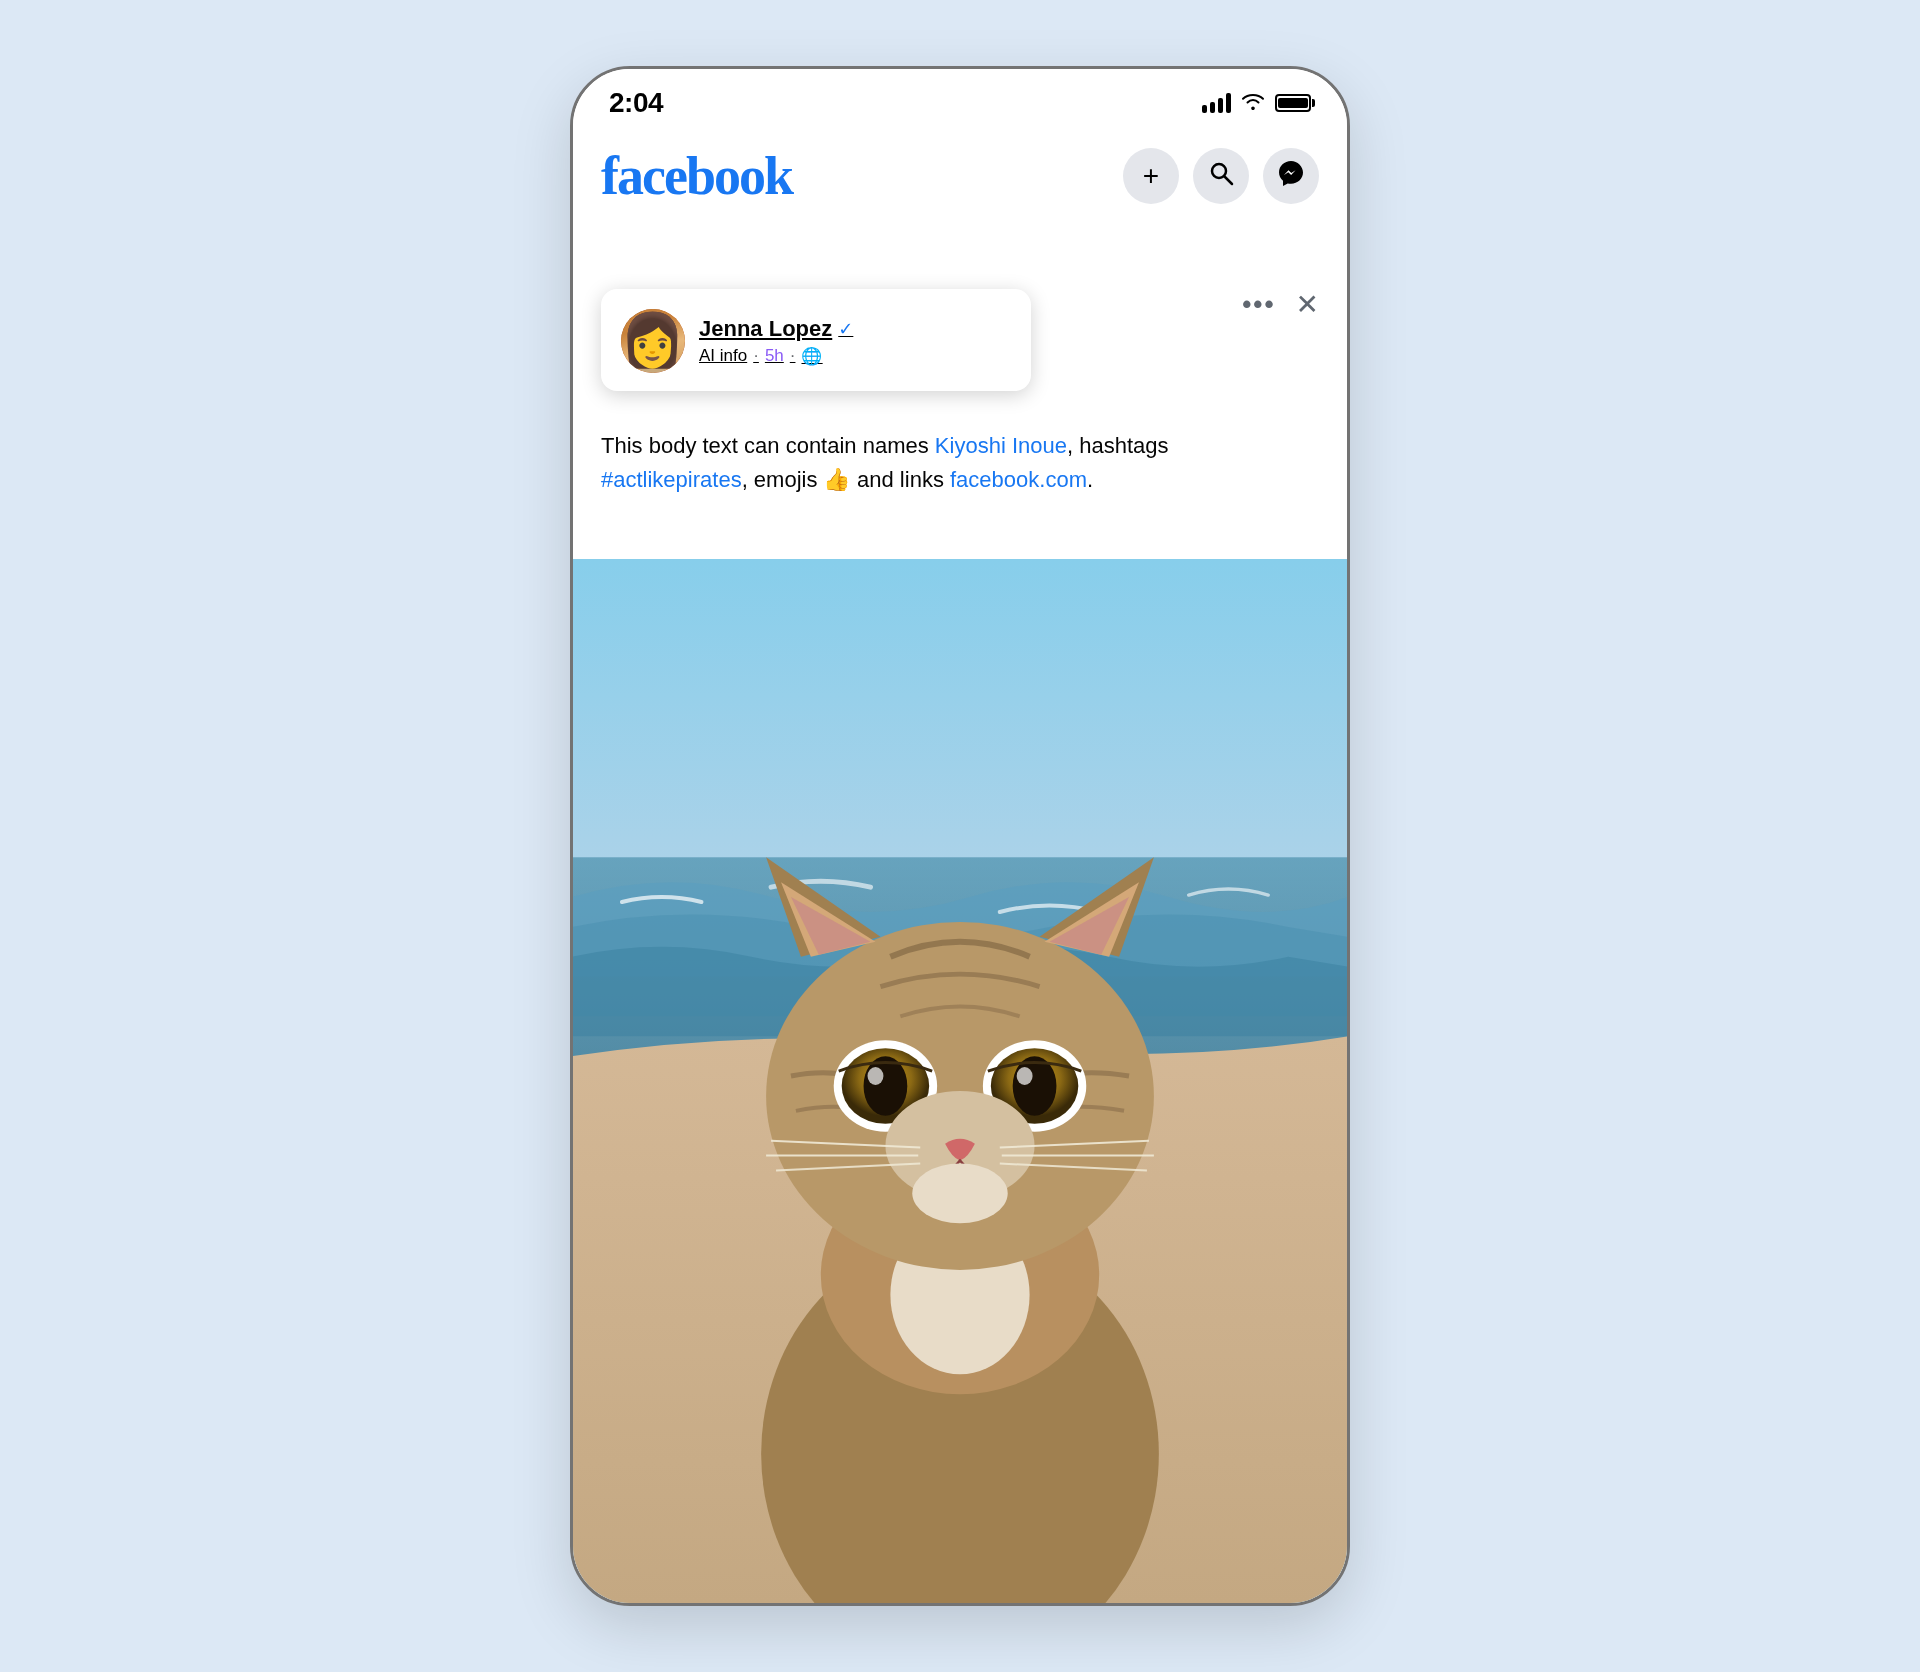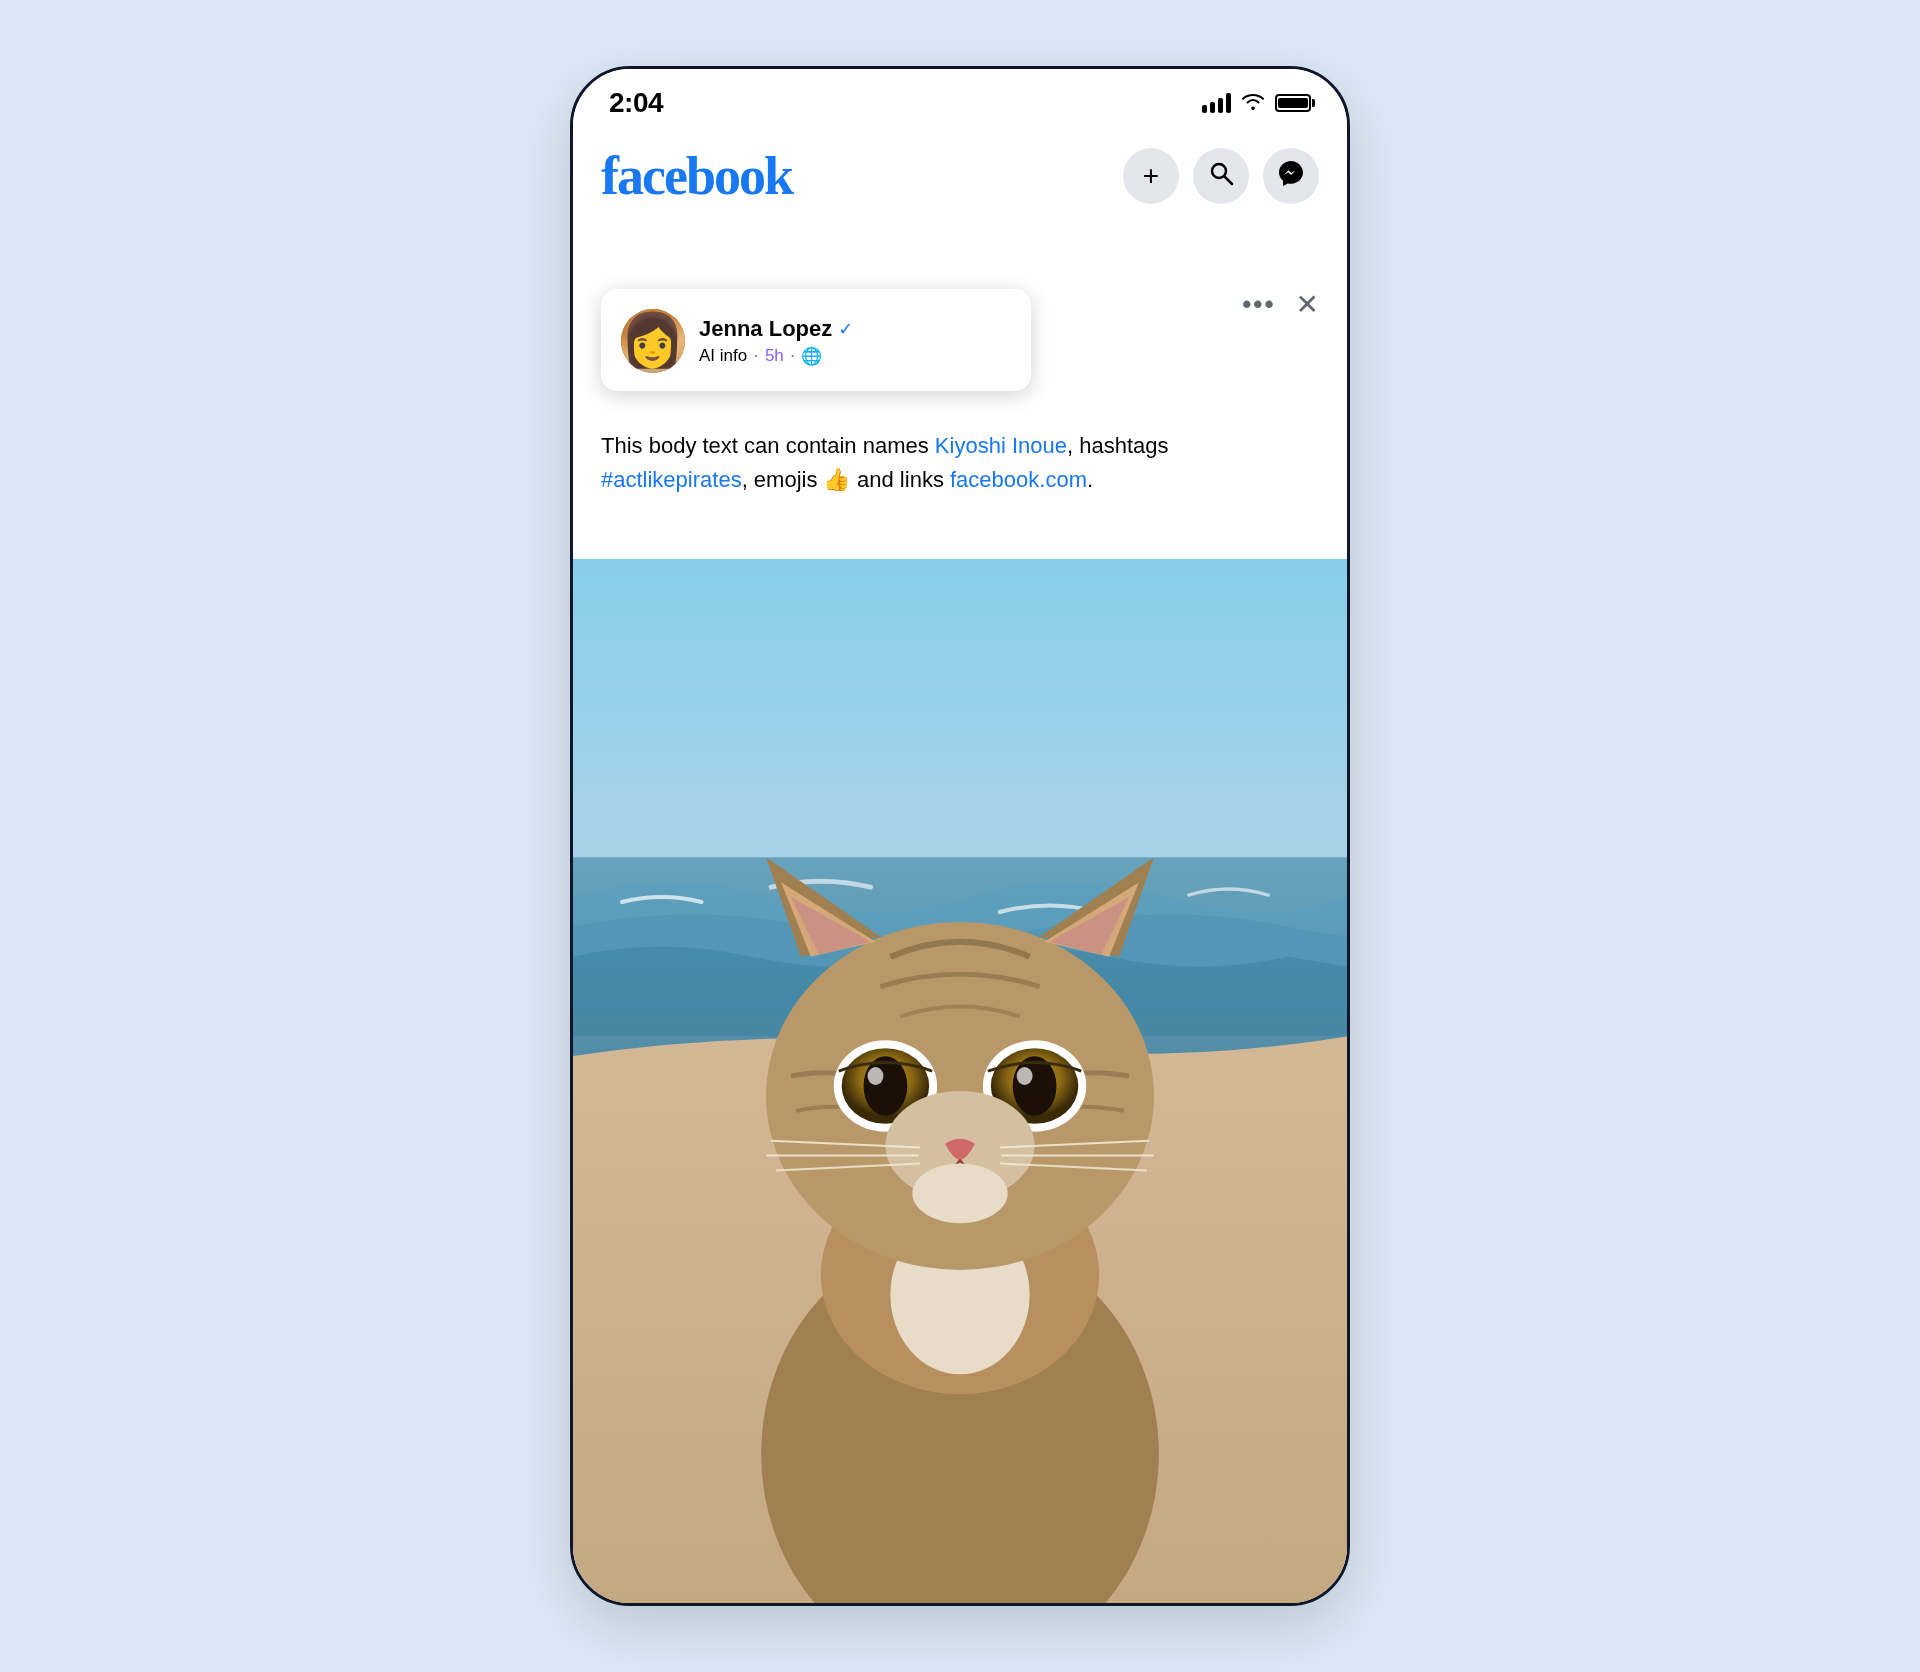--- a/index.html
+++ b/index.html
@@ -12,21 +12,21 @@
       align-items: center;
       justify-content: center;
       font-family: -apple-system, BlinkMacSystemFont, 'Segoe UI', Helvetica, Arial, sans-serif;
     }
 
     .phone-frame {
       width: 780px;
       height: 1540px;
       background: #ffffff;
       border-radius: 60px;
-      border: 3px solid #0f172a;
+      border: 3px solid #737373;
       overflow: hidden;
       position: relative;
       box-shadow: 0 20px 60px rgba(0,0,0,0.15);
     }
 
     
     .status-bar {
       display: flex;
       justify-content: space-between;
       align-items: center;
@@ -137,20 +137,21 @@
     .post-card-floating {
       position: absolute;
       top: 220px;
       left: 28px;
       width: 430px;
       background: #fff;
       border-radius: 16px;
       box-shadow: 0 4px 20px rgba(0,0,0,0.18);
       padding: 20px 20px 18px 20px;
       z-index: 10;
+      text-decoration: underline;
     }
 
     .post-header {
       display: flex;
       align-items: center;
       gap: 14px;
     }
 
     .avatar {
       width: 64px;

